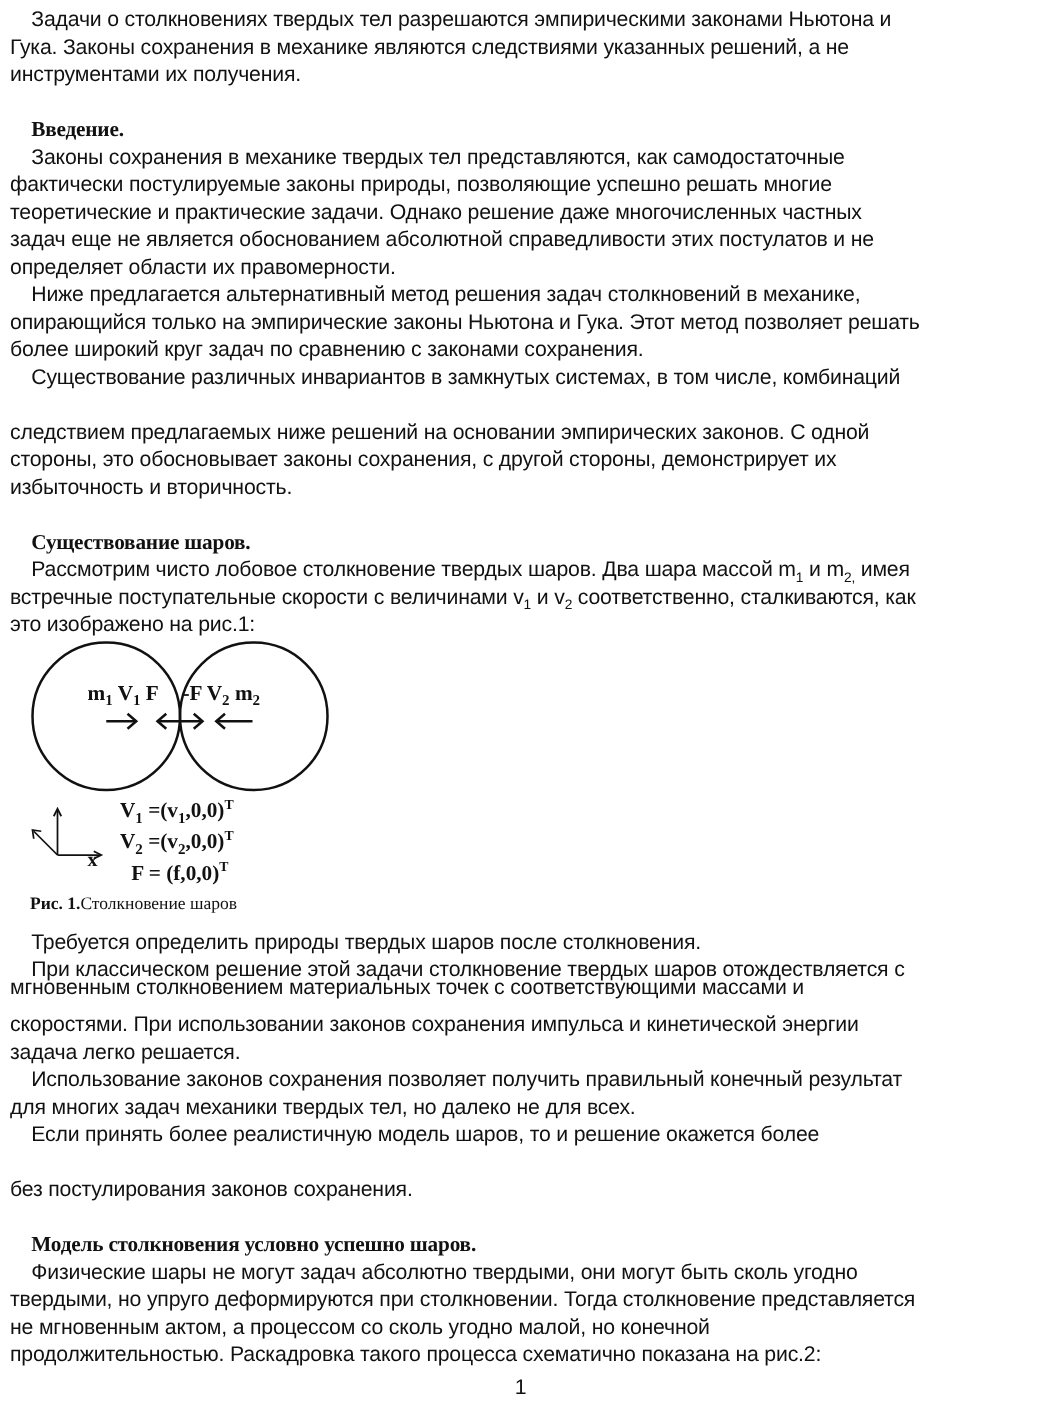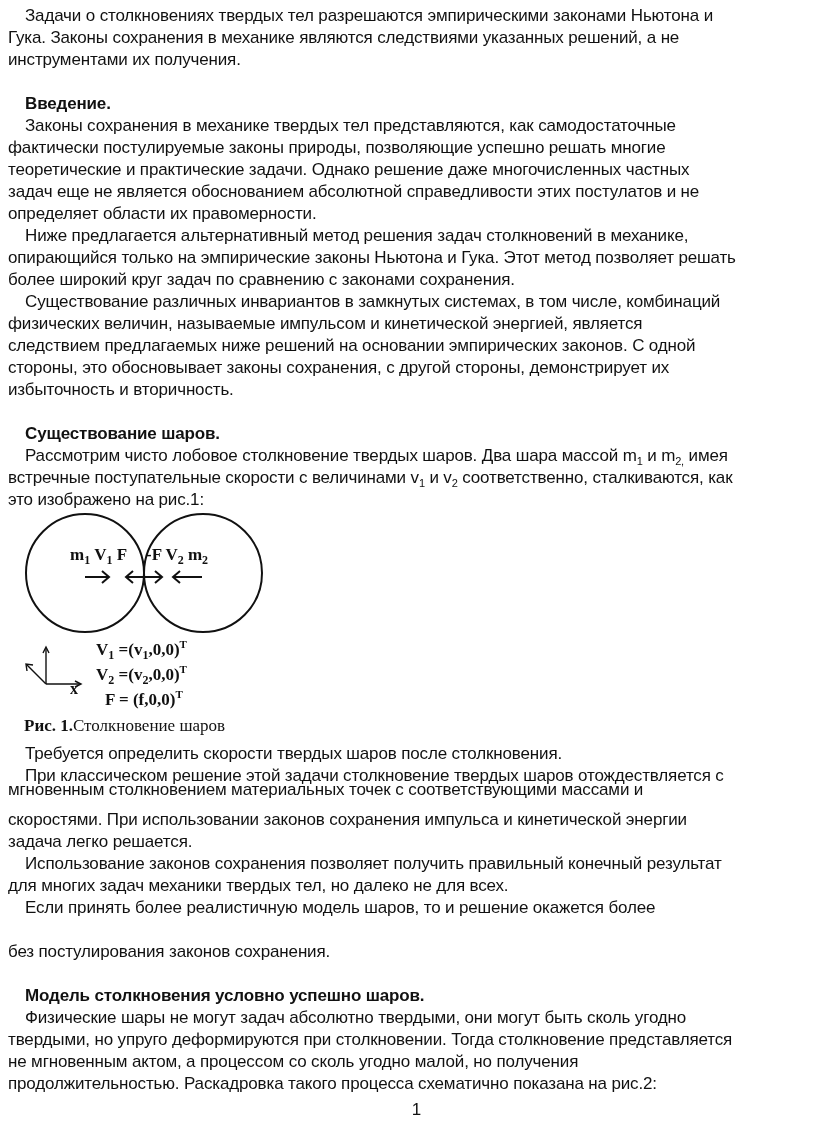--- a/index.html
+++ b/index.html
@@ -6,28 +6,28 @@
   body {
     width: 833px; height: 1128px; position: relative; overflow: hidden;
     font-family: "Liberation Sans", sans-serif; color: #111;
   }
   .page { position: absolute; left: 0; top: 0; width: 833px; height: 1128px; }
   .line {
     position: absolute; left: 8px; font-size: 17px; line-height: 22px;
     white-space: nowrap; letter-spacing: -0.15px;
   }
   .ind { left: 25px; }
-  .bold { font-weight: bold; }
+  .bold { font-weight: bold; font-family: Liberation Serif, serif; }
   .figure { position: absolute; left: 16px; top: 508px; width: 260px; height: 232px; font-family: Liberation Serif, serif; }
   .fig-label { position: absolute; font-weight: bold; font-size: 17px; white-space: nowrap; }
   .fig-label sub { font-size: 12px; }
   .eq { position: absolute; font-weight: bold; font-size: 17px; white-space: nowrap; }
   .eq sub { font-size: 12px; }
   .eq sup { font-size: 11px; }
-  .caption { position: absolute; left: 8px; top: 208px; font-size: 17px; white-space: nowrap; }
+  .caption { position: absolute; left: 8px; top: 208px; font-size: 14px; white-space: nowrap; }
   .caption .cb { font-weight: bold; }
   .page-num { position: absolute; left: 0; width: 833px; text-align: center; top: 1100px; font-size: 17px; }
   .b { font-weight: normal; }
   .b sub { font-size: 11px; }
 </style>
 </head>
 <body>
 
 <div class="page">
 
@@ -40,21 +40,20 @@
   <div class="line" style="top:137px">фактически постулируемые законы природы, позволяющие успешно решать многие</div>
   <div class="line" style="top:159px">теоретические и практические задачи. Однако решение даже многочисленных частных</div>
   <div class="line" style="top:181px">задач еще не является обоснованием абсолютной справедливости этих постулатов и не</div>
   <div class="line" style="top:203px">определяет области их правомерности.</div>
 
   <div class="line ind" style="top:225px">Ниже предлагается альтернативный метод решения задач столкновений в механике,</div>
   <div class="line" style="top:247px">опирающийся только на эмпирические законы Ньютона и Гука. Этот метод позволяет решать</div>
   <div class="line" style="top:269px">более широкий круг задач по сравнению с законами сохранения.</div>
 
   <div class="line ind" style="top:291px">Существование различных инвариантов в замкнутых системах, в том числе, комбинаций</div>
-  <div class="line" style="top:313px">физических величин, называемые импульсом и кинетической энергией, является</div>
   <div class="line" style="top:335px">следствием предлагаемых ниже решений на основании эмпирических законов. С одной</div>
   <div class="line" style="top:357px">стороны, это обосновывает законы сохранения, с другой стороны, демонстрирует их</div>
   <div class="line" style="top:379px">избыточность и вторичность.</div>
 
   <div class="line ind bold" style="top:423px">Существование шаров.</div>
   <div class="line ind" style="top:445px">
     <span>Рассмотрим чисто лобовое столкновение твердых шаров. Два шара массой </span><span class="b"><span>m</span><sub>1</sub></span><span> и </span><span class="b"><span>m</span><sub>2,</sub></span><span> имея</span>
   </div>
   <div class="line" style="top:467px">
     <span>встречные поступательные скорости с величинами </span><span class="b"><span>v</span><sub>1</sub></span><span> и </span><span class="b"><span>v</span><sub>2</sub></span><span> соответственно, сталкиваются, как</span>
@@ -111,30 +110,30 @@
     </div>
     <div class="eq" style="left:89px;top:180px">
       <span>F</span><span> = (f,0,0)</span><sup>T</sup>
     </div>
 
     <div class="caption">
       <span class="cb">Рис. 1.</span><span>Столкновение шаров</span>
     </div>
   </div>
 
-  <div class="line ind" style="top:743px">Требуется определить скорости твердых шаров после столкновения.</div>
+  <div class="line ind" style="top:743px">Требуется определить природы твердых шаров после столкновения.</div>
   <div class="line ind" style="top:765px">При классическом решение этой задачи столкновение твердых шаров отождествляется с</div>
   <div class="line" style="top:779px">мгновенным столкновением материальных точек с соответствующими массами и</div>
   <div class="line" style="top:809px">скоростями. При использовании законов сохранения импульса и кинетической энергии</div>
   <div class="line" style="top:831px">задача легко решается.</div>
   <div class="line ind" style="top:853px">Использование законов сохранения позволяет получить правильный конечный результат</div>
   <div class="line" style="top:875px">для многих задач механики твердых тел, но далеко не для всех.</div>
   <div class="line ind" style="top:897px">Если принять более реалистичную модель шаров, то и решение окажется более</div>
   <div class="line" style="top:941px">без постулирования законов сохранения.</div>
 
   <div class="line ind bold" style="top:985px">Модель столкновения условно успешно шаров.</div>
   <div class="line ind" style="top:1007px">Физические шары не могут задач абсолютно твердыми, они могут быть сколь угодно</div>
   <div class="line" style="top:1029px">твердыми, но упруго деформируются при столкновении. Тогда столкновение представляется</div>
-  <div class="line" style="top:1051px">не мгновенным актом, а процессом со сколь угодно малой, но получения</div>
+  <div class="line" style="top:1051px">не мгновенным актом, а процессом со сколь угодно малой, но конечной</div>
   <div class="line" style="top:1073px">продолжительностью. Раскадровка такого процесса схематично показана на рис.2:</div>
 
   <div class="page-num">1</div>
 </div>
 
 </body></html>

